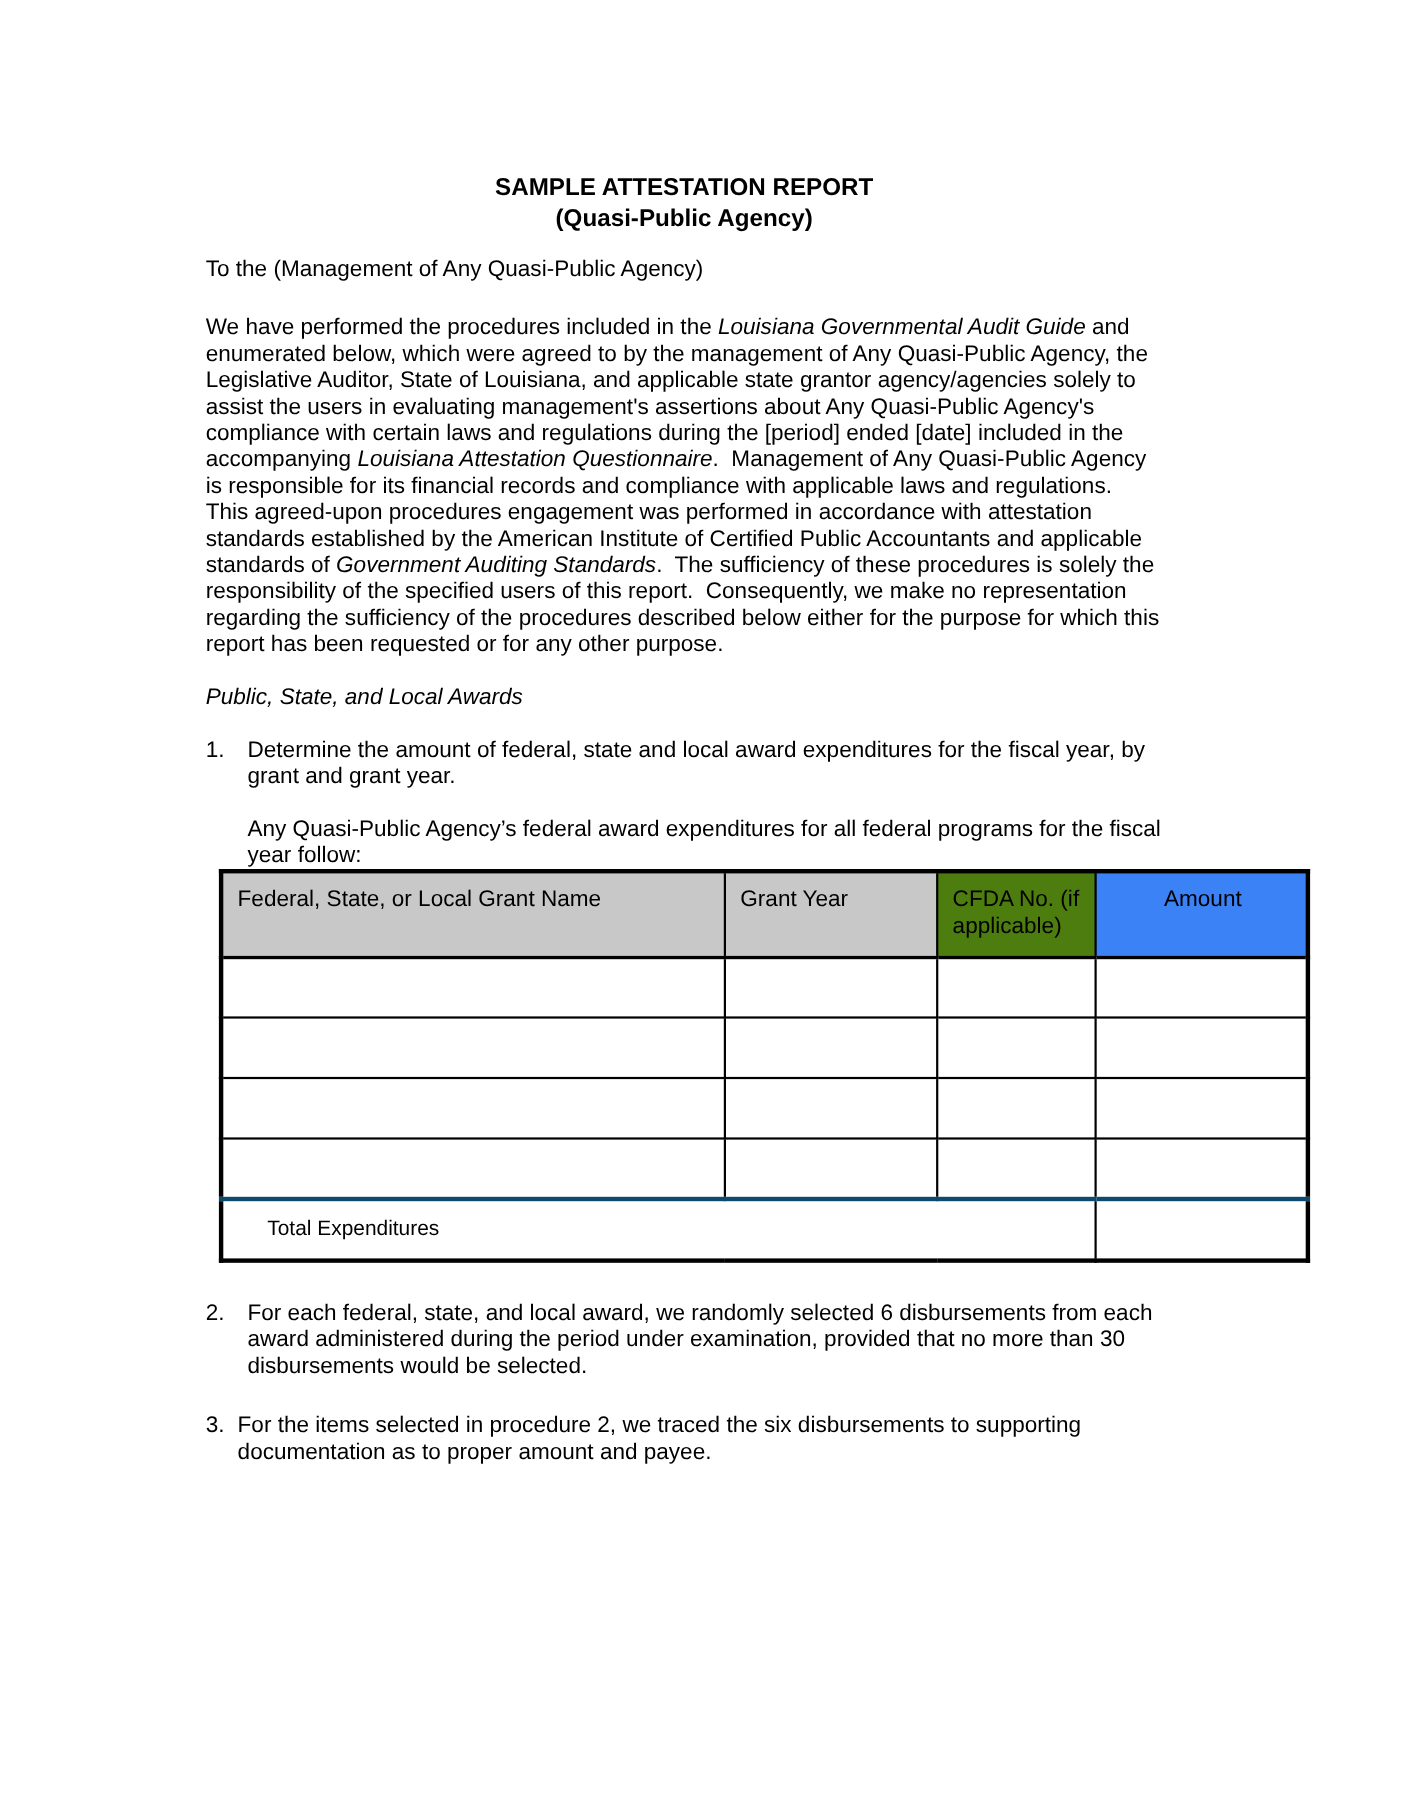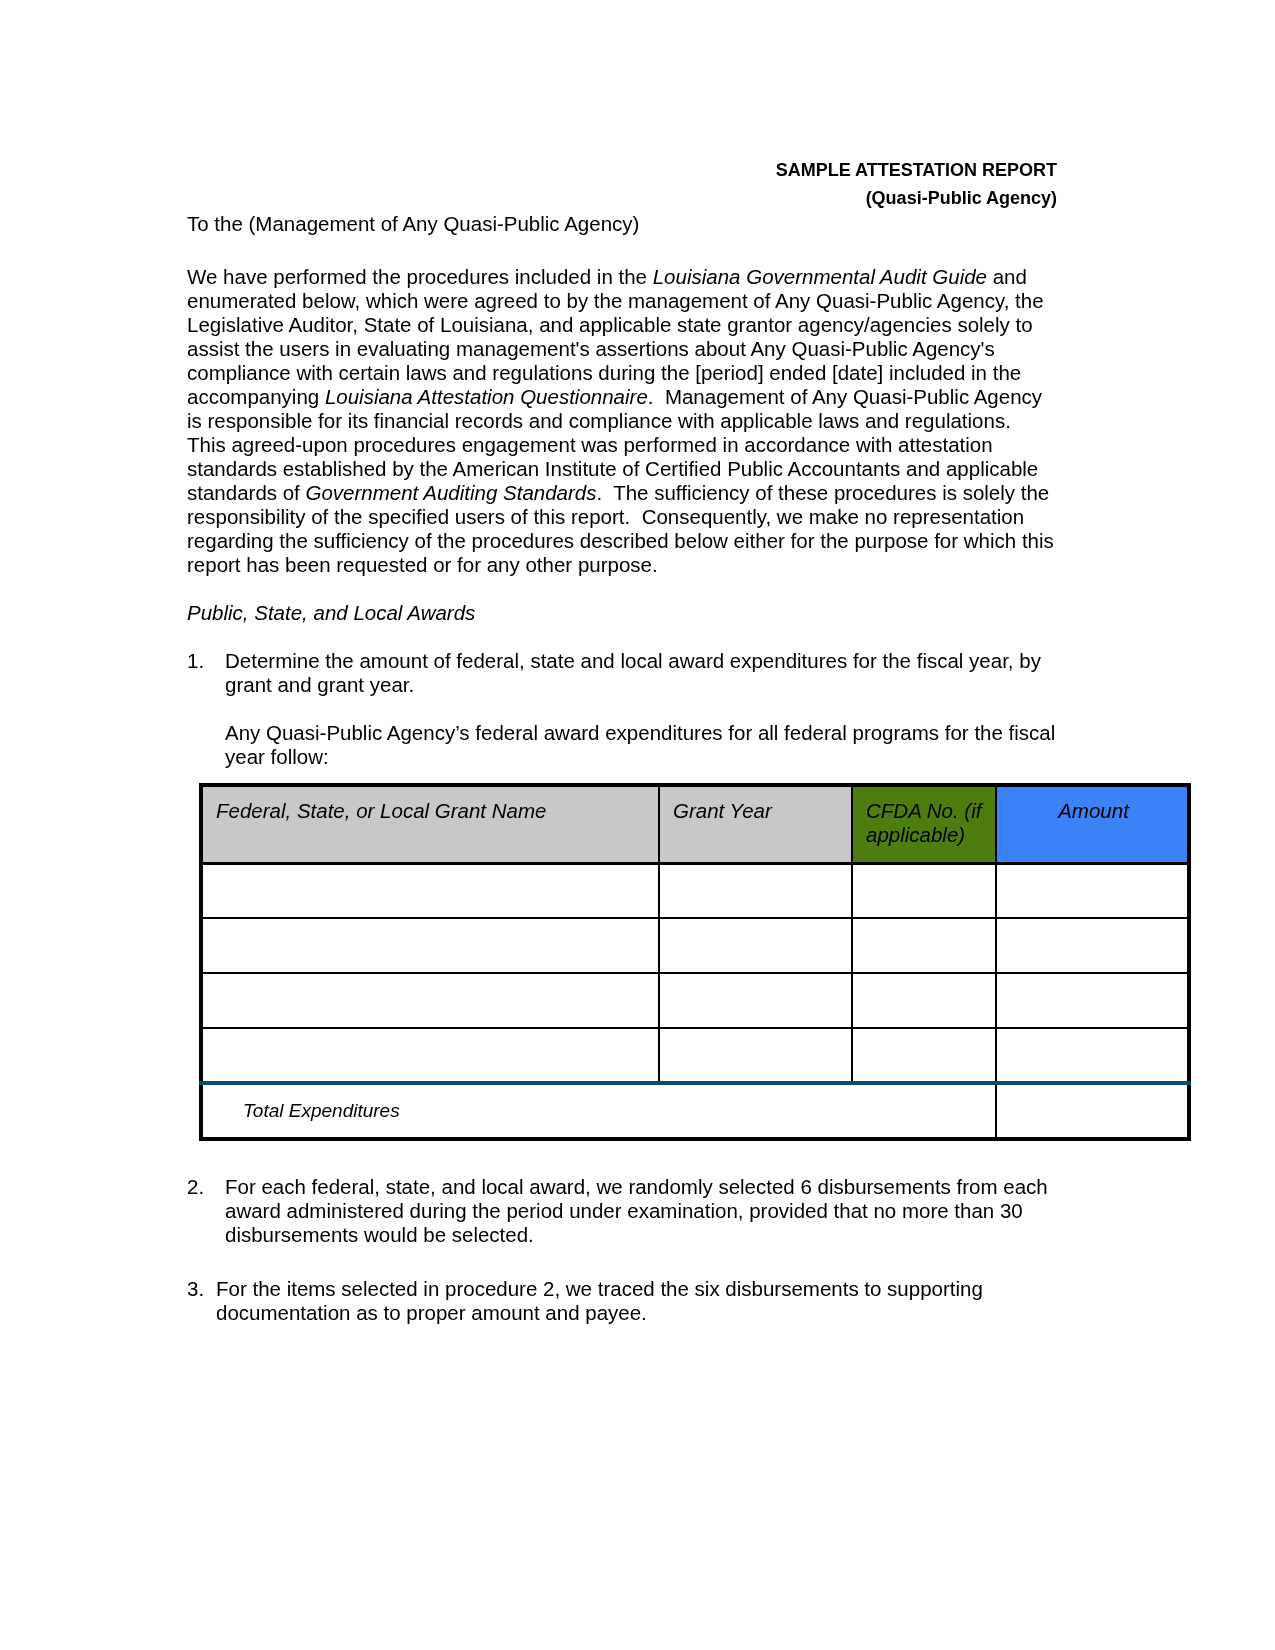--- a/index.html
+++ b/index.html
@@ -5,37 +5,36 @@
   * { margin: 0; padding: 0; box-sizing: border-box; }
   html, body { background: #ffffff; }
   body {
     width: 1275px; height: 1650px;
     font-family: "Liberation Sans", "DejaVu Sans", sans-serif;
     font-size: 20.5px; line-height: 24px; color: #000000;
     position: relative; overflow: hidden;
   }
   .page { padding-top: 156px; padding-left: 187px; width: 1275px; }
   .content { width: 870px; }
-  .title-block { width: 870px; text-align: right; font-weight: bold; font-size: 18px; line-height: 28px; }
+  .title-block { width: 870px; text-align: center; font-weight: bold; font-size: 22px; line-height: 28px; }
   .subtitle-block { width: 870px; text-align: center; margin-top: 80px; }
-  .salutation { }
+  .salutation { margin-top: 21px; }
   .para { margin-top: 29px; width: 870px; white-space: pre-wrap; }
   .para em { font-style: italic; text-align: center; }
   .heading-italic { margin-top: 24px; font-style: italic; }
   .list-item { margin-top: 24px; width: 874px; display: flex; }
   .list-item .num { width: 38px; flex: 0 0 38px; }
   .list-item.tight .num { width: 29px; flex: 0 0 29px; }
   .list-item .txt { flex: 1 1 auto; white-space: pre-wrap; }
   .sub-para { margin-top: 24px; margin-left: 38px; width: 836px; white-space: pre-wrap; }
   table.awards {
-    margin-top: 14px; margin-left: 12px;
+    margin-left: 12px;
     border-collapse: collapse; table-layout: fixed;
     width: 988px;
     border: 4px solid #000000;
-    font-style: italic;
   }
   table.awards th, table.awards td {
     border: 2px solid #000000;
     font-weight: normal;
     padding: 12px 10px 12px 13px;
     text-align: left; vertical-align: top;
   }
   table.awards thead th { height: 78px; border-bottom: 3px solid #000000; }
   table.awards thead th.center { text-align: center; }
   table.awards tbody td { height: 55px; }

